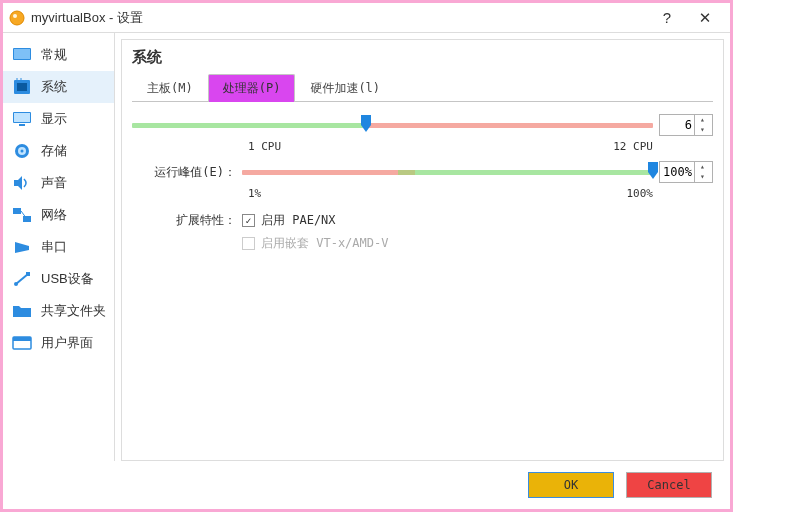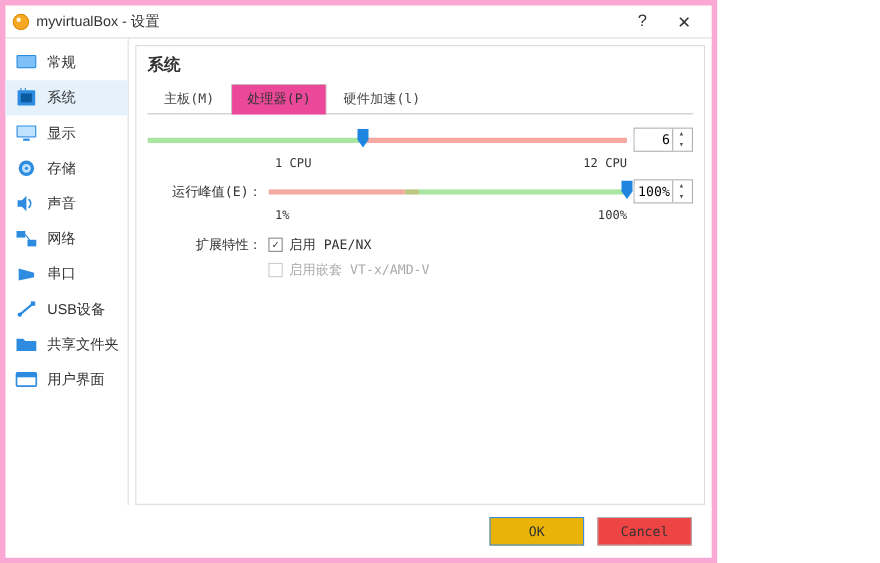--- a/index.html
+++ b/index.html
@@ -1,31 +1,31 @@
 <!DOCTYPE html>
 <html><head>
 <meta charset="utf-8">
 <style>
   * { box-sizing: border-box; margin: 0; padding: 0; }
   body { font-family: "Microsoft YaHei", "Segoe UI", sans-serif; font-size: 13px; color: #333; background: #fff; }
-  .window { width: 652px; height: 512px; border: 5px solid #f9a8d4; display: flex; flex-direction: column; }
+  .window { width: 733px; height: 512px; border: 3px solid #f9a8d4; display: flex; flex-direction: column; }
   .titlebar { height: 30px; display: flex; align-items: center; padding: 0 6px; border-bottom: 1px solid #ddd; }
   .titlebar .app-icon { width: 16px; height: 16px; margin-right: 6px; }
   .titlebar .title { flex: 1; font-size: 13px; }
   .titlebar .winbtn { width: 38px; height: 100%; display: flex; align-items: center; justify-content: center; font-family: Arial, sans-serif; font-size: 15px; color: #333; }
   .body { flex: 1; display: flex; min-height: 0; }
   .sidebar { width: 112px; border-right: 1px solid #ddd; padding-top: 6px; }
   .side-item { display: flex; align-items: flex-start; padding: 7px 8px; cursor: default; }
   .side-item.active { background: #e5f1fb; }
   .side-item .icon { width: 22px; height: 18px; margin-right: 8px; flex-shrink: 0; }
   .main { flex: 1; display: flex; flex-direction: column; min-width: 0; border: 1px solid #ddd; margin: 6px 6px 0 6px; padding: 8px 10px 10px 10px; }
   .page-title { font-size: 15px; font-weight: 600; margin-bottom: 6px; }
   .tabs { display: flex; border-bottom: 1px solid #c5c5c5; }
   .tab { padding: 5px 14px; font-family: "Consolas","Microsoft YaHei",monospace; font-size: 12px; border: 1px solid transparent; border-bottom: none; position: relative; top: 1px; }
-  .tab.active { border-color: #c5c5c5; background: #ec4899; border-top-left-radius: 2px; border-top-right-radius: 2px; }
+  .tab.active { border-color: #c5c5c5; background: #d946ef; border-top-left-radius: 2px; border-top-right-radius: 2px; }
   .tab:not(.active) { color: #444; }
   .tabpanel { padding-top: 12px; font-family: "Consolas","Microsoft YaHei",monospace; font-size: 12px; }
   .row { display: flex; align-items: center; margin-bottom: 4px; }
   .row .label { width: 110px; text-align: right; padding-right: 6px; }
   .slider-wrap { flex: 1; position: relative; height: 18px; }
   .track { position: absolute; top: 7px; left: 0; right: 0; height: 5px; display: flex; border-radius: 1px; overflow: hidden; }
   .seg-green { background: #a8e6a1; }
   .seg-red   { background: #f5a9a1; }
   .seg-fill  { background: #b9c982; }
   .thumb { position: absolute; top: -1px; width: 14px; height: 18px; transform: translateX(-50%); }

